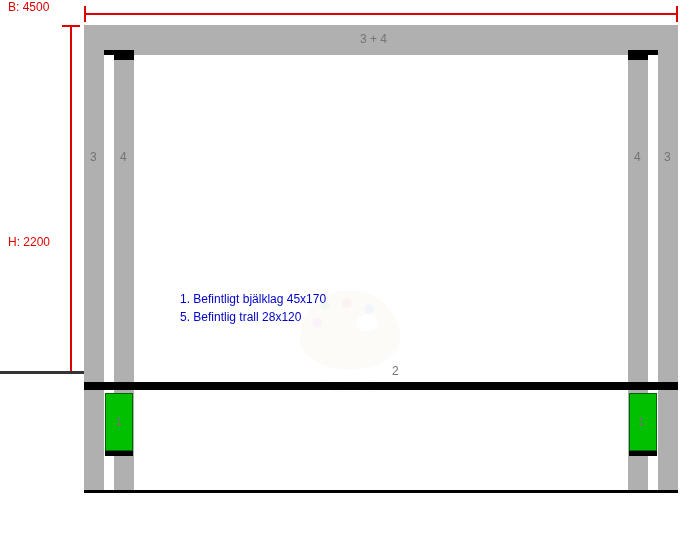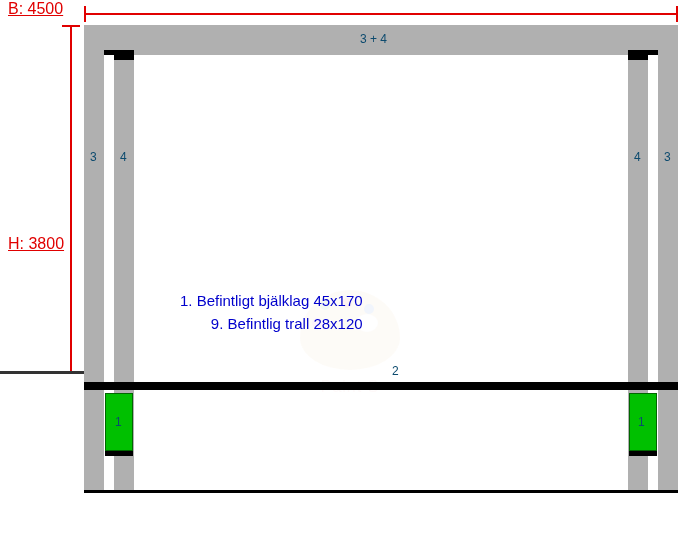--- a/index.html
+++ b/index.html
@@ -8,23 +8,22 @@
     width: 700px;
     height: 560px;
     background: #fff;
     font-family: Arial, sans-serif;
     position: relative;
     overflow: hidden;
   }
   .dim-label {
     position: absolute;
     color: #e00000;
-    font-size: 16px;
+    font-size: 12px;
     font-family: Arial, sans-serif;
-    text-decoration: underline;
   }
   .dim-line {
     position: absolute;
     background: #e00000;
   }
   .dim-tick {
     position: absolute;
     background: #e00000;
   }
   .beam {
@@ -43,29 +42,28 @@
   .ground-line {
     position: absolute;
     background: #333;
   }
   .baseline {
     position: absolute;
     background: #000;
   }
   .part-label {
     position: absolute;
-    color: #0c4a6e;
+    color: #737373;
     font-size: 12px;
   }
   .legend {
     position: absolute;
     color: #0000cc;
-    font-size: 15px;
+    font-size: 12px;
     line-height: 1.5;
-    text-align: right;
   }
   .watermark {
     position: absolute;
     pointer-events: none;
     opacity: 0.06;
     text-align: center;
   }
   .palette {
     width: 100px; height: 80px;
     border-radius: 50% 50% 50% 50% / 60% 60% 40% 40%;
@@ -95,21 +93,21 @@
   }
 </style>
 </head>
 <body>
 
 <div class="dim-label" style="left:8px; top:0px;">B: 4500</div>
 <div class="dim-line" style="left:84px; top:13px; width:594px; height:2px;"></div>
 <div class="dim-tick" style="left:84px; top:6px; width:2px; height:16px;"></div>
 <div class="dim-tick" style="left:676px; top:6px; width:2px; height:16px;"></div>
 
-<div class="dim-label" style="left:8px; top:235px;">H: 3800</div>
+<div class="dim-label" style="left:8px; top:235px;">H: 2200</div>
 <div class="dim-line" style="left:70px; top:25px; width:2px; height:348px;"></div>
 <div class="dim-tick" style="left:62px; top:25px; width:18px; height:2px;"></div>
 <div class="dim-tick" style="left:62px; top:371px; width:18px; height:2px;"></div>
 
 <div class="watermark" style="left:300px; top:290px;">
   <div class="palette">
     <div class="dot d1"></div>
       <div class="dot d2"></div>
       <div class="dot d3"></div>
       <div class="dot d4"></div>
@@ -154,14 +152,14 @@
 
 <div class="ground-line" style="left:0px; top:371px; width:84px; height:3px;"></div>
 
 <div class="cap-black" style="left:84px; top:382px; width:594px; height:8px;"></div>
 <div class="part-label" style="left:392px; top:364px;">2</div>
 
 <div class="baseline" style="left:84px; top:490px; width:594px; height:3px;"></div>
 
 <div class="legend" style="left:180px; top:290px;">
   <div>1. Befintligt bjälklag 45x170</div>
-  <div>9. Befintlig trall 28x120</div>
+  <div>5. Befintlig trall 28x120</div>
 </div>
 
 </body></html>

